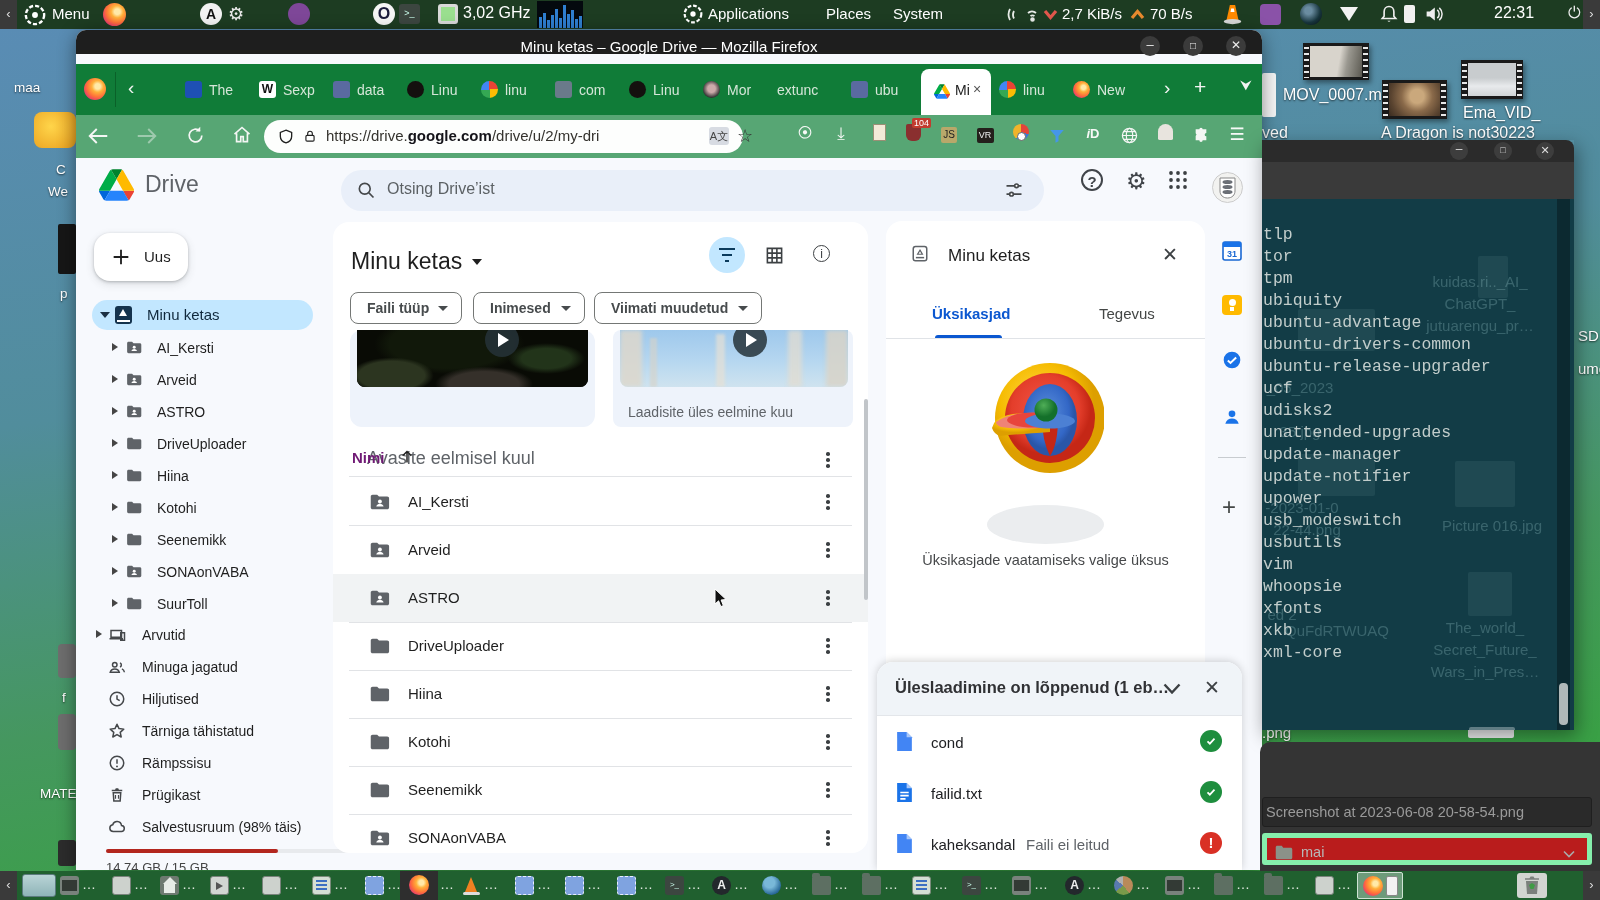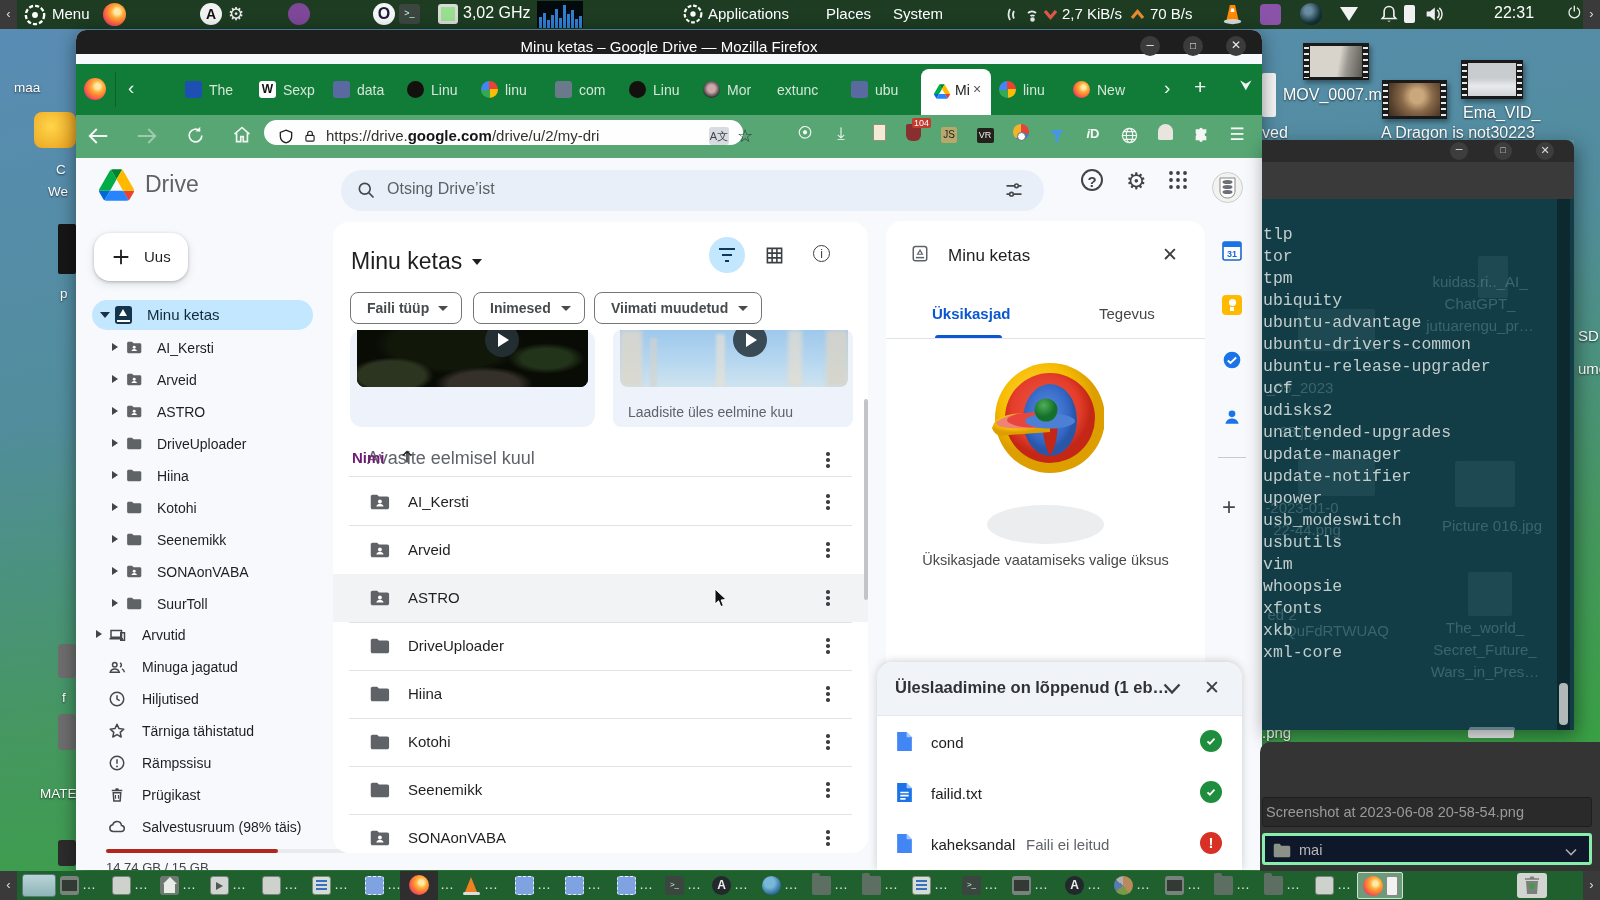--- a/index.html
+++ b/index.html
@@ -221,21 +221,21 @@
       <svg class="abs" style="left:60px;top:12px;opacity:.45" width="21" height="18" viewBox="0 0 24 20">
           <path d="M14 2l8 8-8 8M21.5 10H2" fill="none" stroke="#f4f6f4" stroke-width="2.2"></path>
         </svg>
       <svg class="abs" style="left:110px;top:11px" width="19" height="19" viewBox="0 0 24 24">
           <path d="M20 12a8 8 0 1 1-2.5-5.8" fill="none" stroke="#f4f6f4" stroke-width="2.2"></path>
           <path d="M18 1v6h-6z" fill="#f4f6f4"></path>
         </svg>
       <svg class="abs" style="left:156px;top:10px" width="20" height="20" viewBox="0 0 24 24">
           <path d="M3 11 12 3l9 8M5.5 10v10h5v-6h3v6h5V10" fill="none" stroke="#f4f6f4" stroke-width="2"></path>
         </svg>
-      <div class="abs" style="left:188px;top:5px;width:479px;height:25px;background:#fdfefd;border-radius:17px;">
+      <div class="abs" style="left:188px;top:5px;width:479px;height:33px;background:#fdfefd;border-radius:17px;">
         <svg style="position:absolute;left:14px;top:8px" width="16" height="17" viewBox="0 0 24 24">
             <path d="M12 2.5l8.5 3.5v5.5c0 5-3.5 8.5-8.5 10-5-1.5-8.5-5-8.5-10V6z" fill="none" stroke="#222" stroke-width="2"></path>
           </svg>
         <svg style="position:absolute;left:39px;top:8px" width="14" height="17" viewBox="0 0 24 24">
             <rect x="5" y="10" width="14" height="10" rx="2" fill="none" stroke="#222" stroke-width="2"></rect>
             <path d="M8 10V7a4 4 0 0 1 8 0v3" fill="none" stroke="#222" stroke-width="2"></path>
           </svg>
         <div style="position:absolute;left:62px;top:7px;font-size:15px;color:#35332e;">https://drive.<b style="color:#15141a;">google.com</b>/drive/u/2/my-dri</div>
         <div style="position:absolute;left:445px;top:7px;width:20px;height:18px;background:#d7dbe2;border-radius:3px;color:#444;font-size:11px;text-align:center;line-height:18px;">A文</div>
         <div style="position:absolute;left:473px;top:5px;color:#333;font-size:18px;">☆</div>
@@ -748,21 +748,21 @@
 xkb
 xml-core</pre>
 
       <div class="abs" style="left:295px;top:0;width:13px;height:531px;background:#0c2930;"></div>
       <div class="abs" style="left:297px;top:484px;width:9px;height:42px;background:#b0b8b8;border-radius:4px;"></div>
     </div>
   </div>
 
   <div class="abs" id="shotdlg" style="left:1260px;top:742px;width:340px;height:129px;background:#343434;border-radius:10px 0 0 0;">
     <div class="abs" style="left:2px;top:55px;width:330px;height:30px;background:#2a2a2a;border:1px solid #1f1f1f;border-radius:3px;color:#9a9a9a;font-size:14.5px;line-height:28px;padding-left:3px;overflow:hidden;">Screenshot at 2023-06-08 20-58-54.png</div>
-    <div class="abs" style="left:2px;top:91px;width:330px;height:32px;background:#0f172a;border:3px solid #86efac;border-radius:3px;">
+    <div class="abs" style="left:2px;top:91px;width:330px;height:32px;background:#b91c1c;border:5px solid #86efac;border-radius:3px;">
       <svg style="position:absolute;left:8px;top:7px" width="18" height="15" viewBox="0 0 24 20">
           <path d="M1 3c0-1.1.9-2 2-2h6l2 2.5h10c1.1 0 2 .9 2 2V17c0 1.1-.9 2-2 2H3c-1.1 0-2-.9-2-2z" fill="#8b9288"></path>
         </svg>
       <span style="position:absolute;left:34px;top:6px;color:#b8b8b8;font-size:14.5px;">mai</span>
       <svg style="position:absolute;right:12px;top:12px" width="12" height="8" viewBox="0 0 12 8">
           <path d="M1 1.5 6 6.5 11 1.5" fill="none" stroke="#aaa" stroke-width="1.6"></path>
         </svg>
     </div>
   </div>
 

